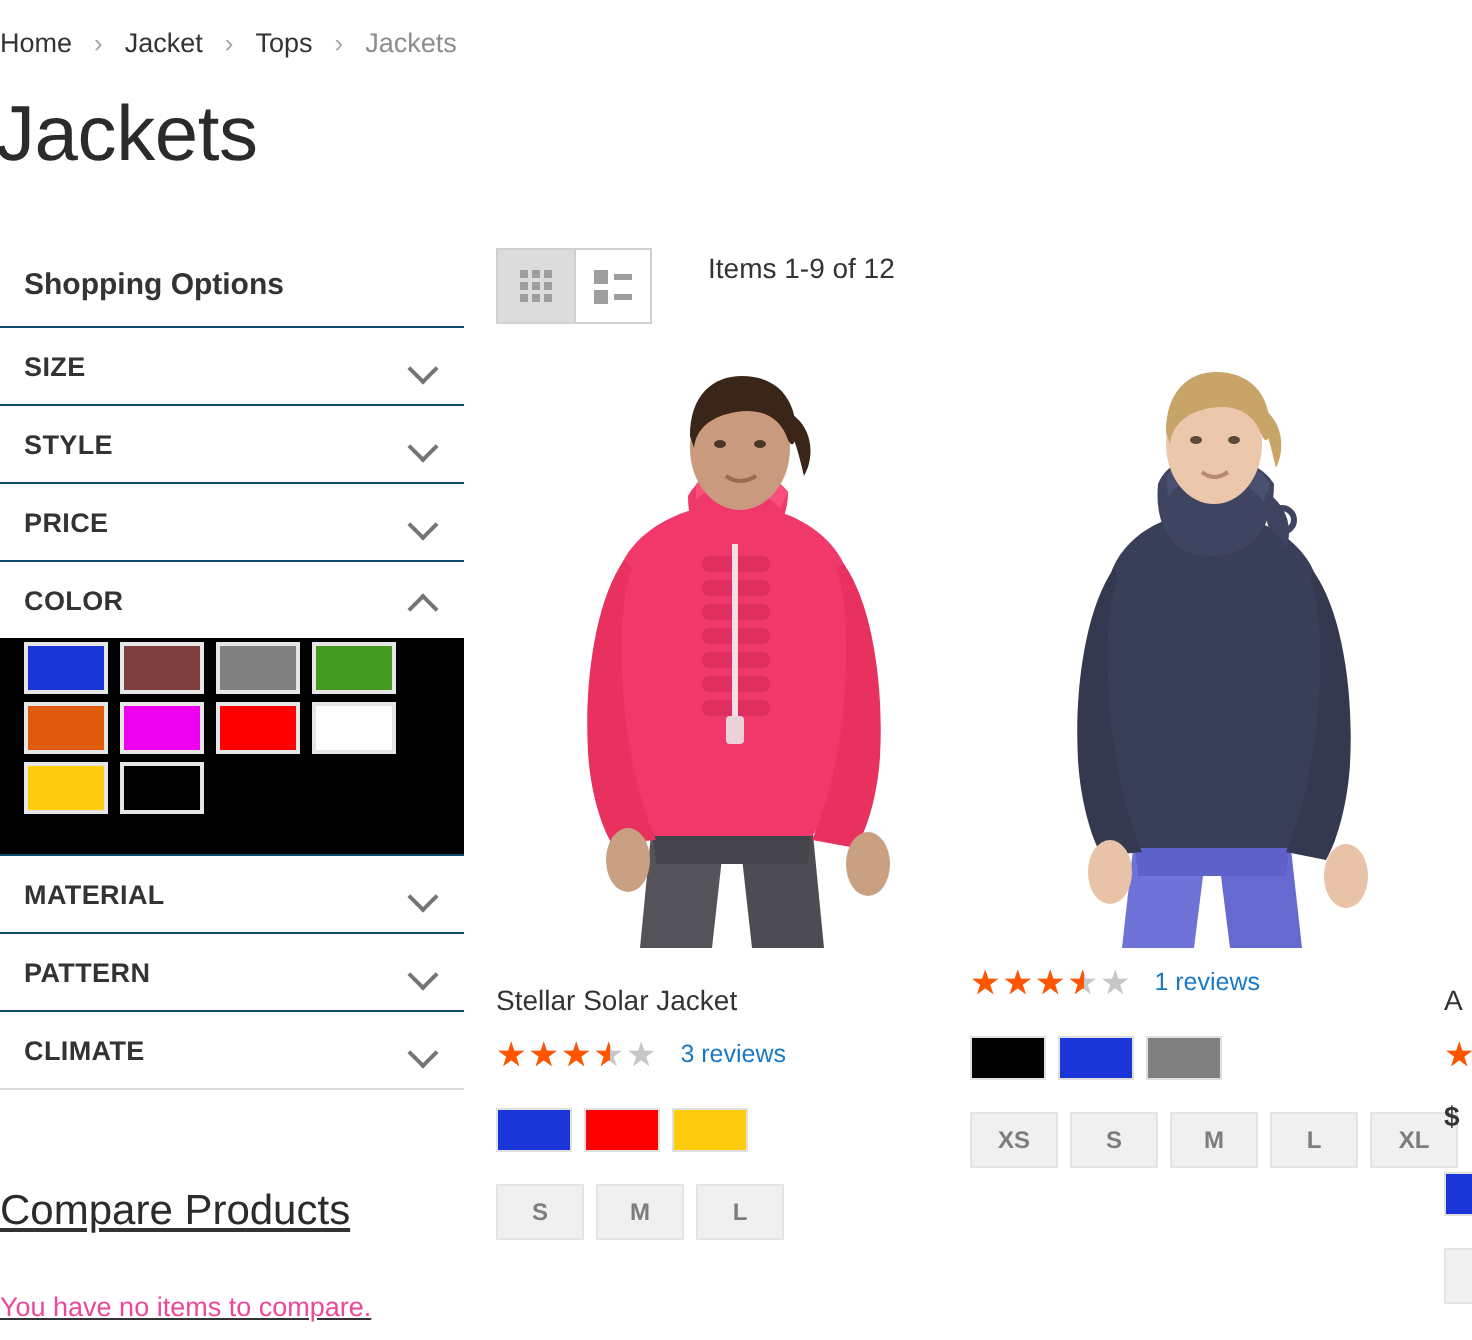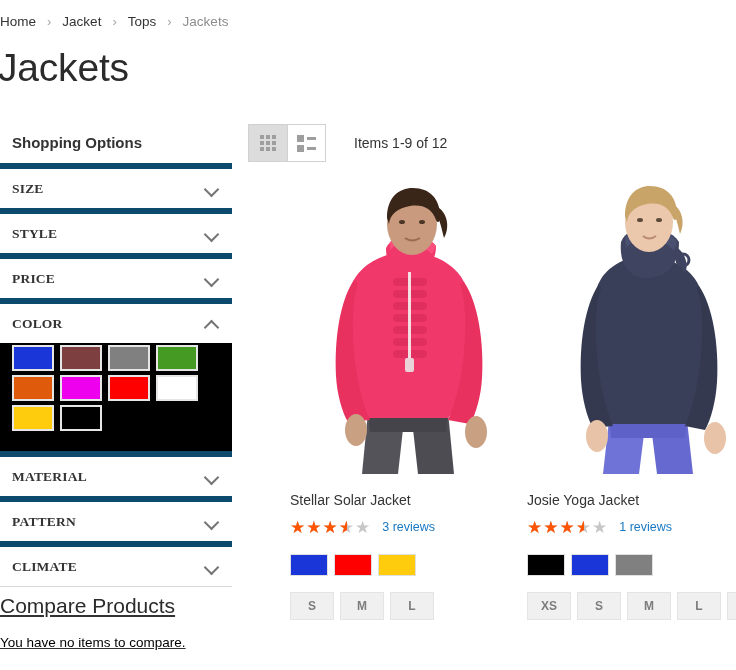--- a/index.html
+++ b/index.html
@@ -32,22 +32,21 @@
     letter-spacing: -0.2px; line-height: 48px;
   }
 
   
   .sidebar { position: absolute; left: 0; top: 128px; width: 232px; }
   .sidebar-title {
     font-size: 15px; font-weight: bold; color: #333;
     padding: 6px 12px 12px 12px;
   }
   .filter-block {
-    border-top: 6px solid #0c4a6e;
-    font-family: Liberation Serif, serif;
+    border-top: 1px solid #0c4a6e;
   }
   .filter-head {
     display: flex; align-items: center; justify-content: space-between;
     padding: 12px 12px 11px 12px; cursor: pointer;
   }
   .filter-name {
     font-size: 13.5px; font-weight: bold; color: #333;
     letter-spacing: 0.2px;
   }
   .chev { width: 16px; height: 10px; position: relative; }
@@ -70,48 +69,48 @@
     margin: 0 6px 4px 0; cursor: pointer;
   }
 
   .compare {
     position: absolute; left: 0; top: 592px; width: 232px; text-decoration: underline;
   }
   .compare-title {
     font-size: 21px; font-weight: 300; color: #2b2b2b; line-height: 28px;
   }
   .compare-empty {
-    font-size: 13.5px; color: #000000; margin-top: 13px; line-height: 20px;
+    font-size: 13.5px; color: #ec4899; margin-top: 24px; line-height: 20px;
   }
 
   
   .main { position: absolute; left: 248px; top: 124px; width: 488px; }
 
-  .toolbar { display: flex; align-items: center; height: 38px; }
+  .toolbar { display: flex; align-items: flex-start; height: 38px; }
   .modes { display: flex; border: 1px solid #d1d1d1; background: #ffffff; }
   .mode {
     width: 38px; height: 36px;
     display: flex; align-items: center; justify-content: center;
     cursor: pointer; background: #ffffff;
   }
   .mode.active { background: #dcdcdc; }
   .mode + .mode { border-left: 1px solid #d1d1d1; }
   .grid-glyph { display: grid; grid-template-columns: repeat(3, 4px); gap: 2px; }
   .grid-glyph i { width: 4px; height: 4px; background: #9e9e9e; display: block; }
   .list-glyph { display: flex; flex-direction: column; gap: 3px; }
   .list-row { display: flex; align-items: center; gap: 3px; }
   .list-row .bx { width: 7px; height: 7px; background: #9e9e9e; display: block; }
   .list-row .ln { width: 9px; height: 3px; background: #9e9e9e; display: block; }
   .toolbar-amount {
     margin-left: 28px; font-size: 14px; color: #333; line-height: 20px;
   }
 
   
   .products {
-    display: flex; margin-top: 18px; margin-left: 42px;
+    display: flex; margin-top: 18px;
   }
   .product { width: 237px; flex: 0 0 237px; }
   .product-photo {
     width: 237px; height: 294px;
     position: relative; overflow: hidden; background: #ffffff;
     cursor: pointer;
   }
   .product-name {
     margin-top: 16px; font-size: 14px; color: #333;
     line-height: 20px; cursor: pointer;
@@ -378,21 +377,20 @@
             <ellipse cx="122" cy="42" rx="24" ry="30" fill="#ebc7ac"></ellipse>
             <path d="M98 36 C98 16 109 6 123 6 C140 6 150 17 150 34
                      C150 40 148 42 146 38 C142 26 132 22 120 24
                      C109 26 101 32 100 42 Z" fill="#c9a469"></path>
             <path d="M146 24 C156 30 158 44 153 54 C151 46 149 36 146 32 Z" fill="#c9a469"></path>
             <ellipse cx="113" cy="40" rx="3" ry="2" fill="#5b4a3a"></ellipse>
             <ellipse cx="132" cy="40" rx="3" ry="2" fill="#5b4a3a"></ellipse>
             <path d="M116 56 Q122 61 129 56" stroke="#b98a72" stroke-width="2" fill="none"></path>
           </svg>
         </div>
-        <div class="product-name">Josie Yoga Jacket</div>
         <div class="rating">
           <span class="stars">
             <span class="bg">★★★★★</span>
             <span class="fg" style="width: 70%;">★★★★★</span>
           </span>
           <span class="reviews">1 reviews</span>
         </div>
         <div class="p-swatches">
           <div class="p-swatch" style="background: rgb(0, 0, 0);"></div>
           <div class="p-swatch" style="background: rgb(26, 54, 216);"></div>

